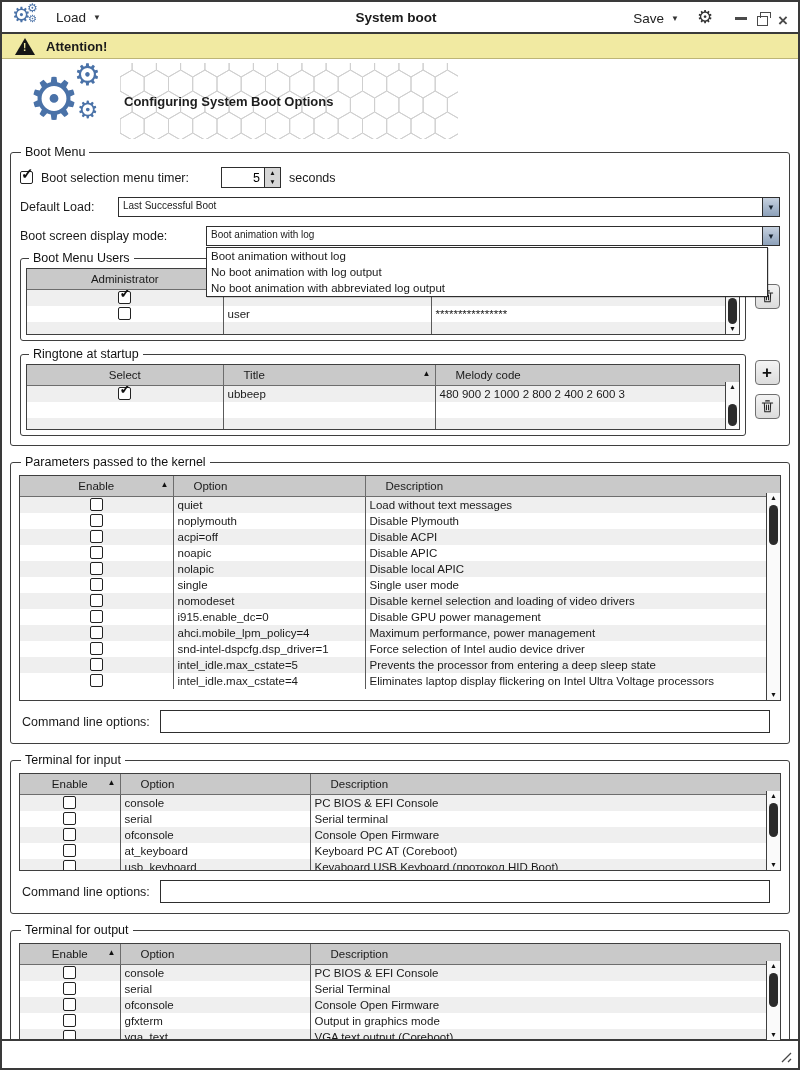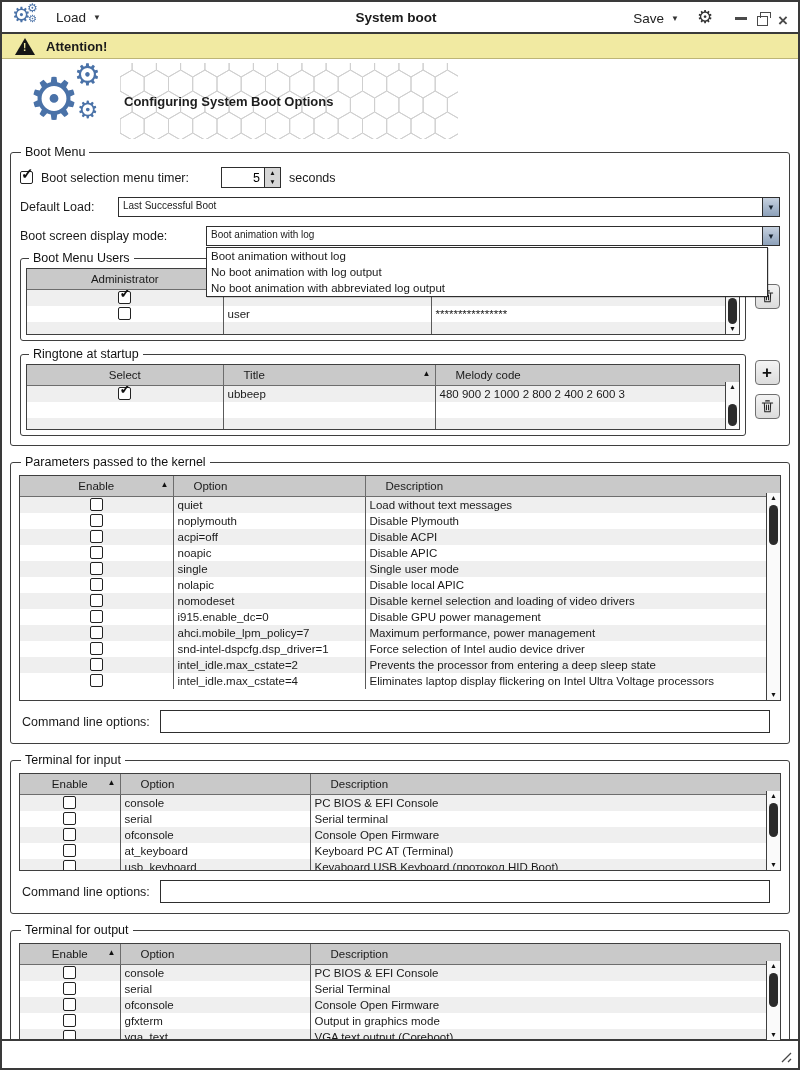--- a/index.html
+++ b/index.html
@@ -429,51 +429,51 @@
               <td>acpi=off</td>
               <td>Disable ACPI</td>
             </tr>
             <tr>
               <td class="c-center"><span class="cb"></span></td>
               <td>noapic</td>
               <td>Disable APIC</td>
             </tr>
             <tr>
               <td class="c-center"><span class="cb"></span></td>
+              <td>nolapic</td>
+              <td>Disable local APIC</td>
+            </tr>
+            <tr>
+              <td class="c-center"><span class="cb"></span></td>
               <td>single</td>
               <td>Single user mode</td>
             </tr>
             <tr>
               <td class="c-center"><span class="cb"></span></td>
-              <td>nolapic</td>
-              <td>Disable local APIC</td>
-            </tr>
-            <tr>
-              <td class="c-center"><span class="cb"></span></td>
               <td>nomodeset</td>
               <td>Disable kernel selection and loading of video drivers</td>
             </tr>
             <tr>
               <td class="c-center"><span class="cb"></span></td>
               <td>i915.enable_dc=0</td>
               <td>Disable GPU power management</td>
             </tr>
             <tr>
               <td class="c-center"><span class="cb"></span></td>
-              <td>ahci.mobile_lpm_policy=7</td>
+              <td>ahci.mobile_lpm_policy=4</td>
               <td>Maximum performance, power management</td>
             </tr>
             <tr>
               <td class="c-center"><span class="cb"></span></td>
               <td>snd-intel-dspcfg.dsp_driver=1</td>
               <td>Force selection of Intel audio device driver</td>
             </tr>
             <tr>
               <td class="c-center"><span class="cb"></span></td>
-              <td>intel_idle.max_cstate=2</td>
+              <td>intel_idle.max_cstate=5</td>
               <td>Prevents the processor from entering a deep sleep state</td>
             </tr>
             <tr>
               <td class="c-center"><span class="cb"></span></td>
               <td>intel_idle.max_cstate=4</td>
               <td>Eliminates laptop display flickering on Intel Ultra Voltage processors</td>
             </tr>
           </tbody>
       </table>
       <div class="vscroll vs-kern">
@@ -518,21 +518,21 @@
               <td>Serial terminal</td>
             </tr>
             <tr>
               <td class="c-center"><span class="cb"></span></td>
               <td>ofconsole</td>
               <td>Console Open Firmware</td>
             </tr>
             <tr>
               <td class="c-center"><span class="cb"></span></td>
               <td>at_keyboard</td>
-              <td>Keyboard PC AT (Terminal)</td>
+              <td>Keyboard PC AT (Coreboot)</td>
             </tr>
             <tr>
               <td class="c-center"><span class="cb"></span></td>
               <td>usb_keyboard</td>
               <td>Keyaboard USB Keyboard (протокол HID Boot)</td>
             </tr>
           </tbody>
       </table>
       <div class="vscroll vs-term">
         <span class="sar">▲</span>

